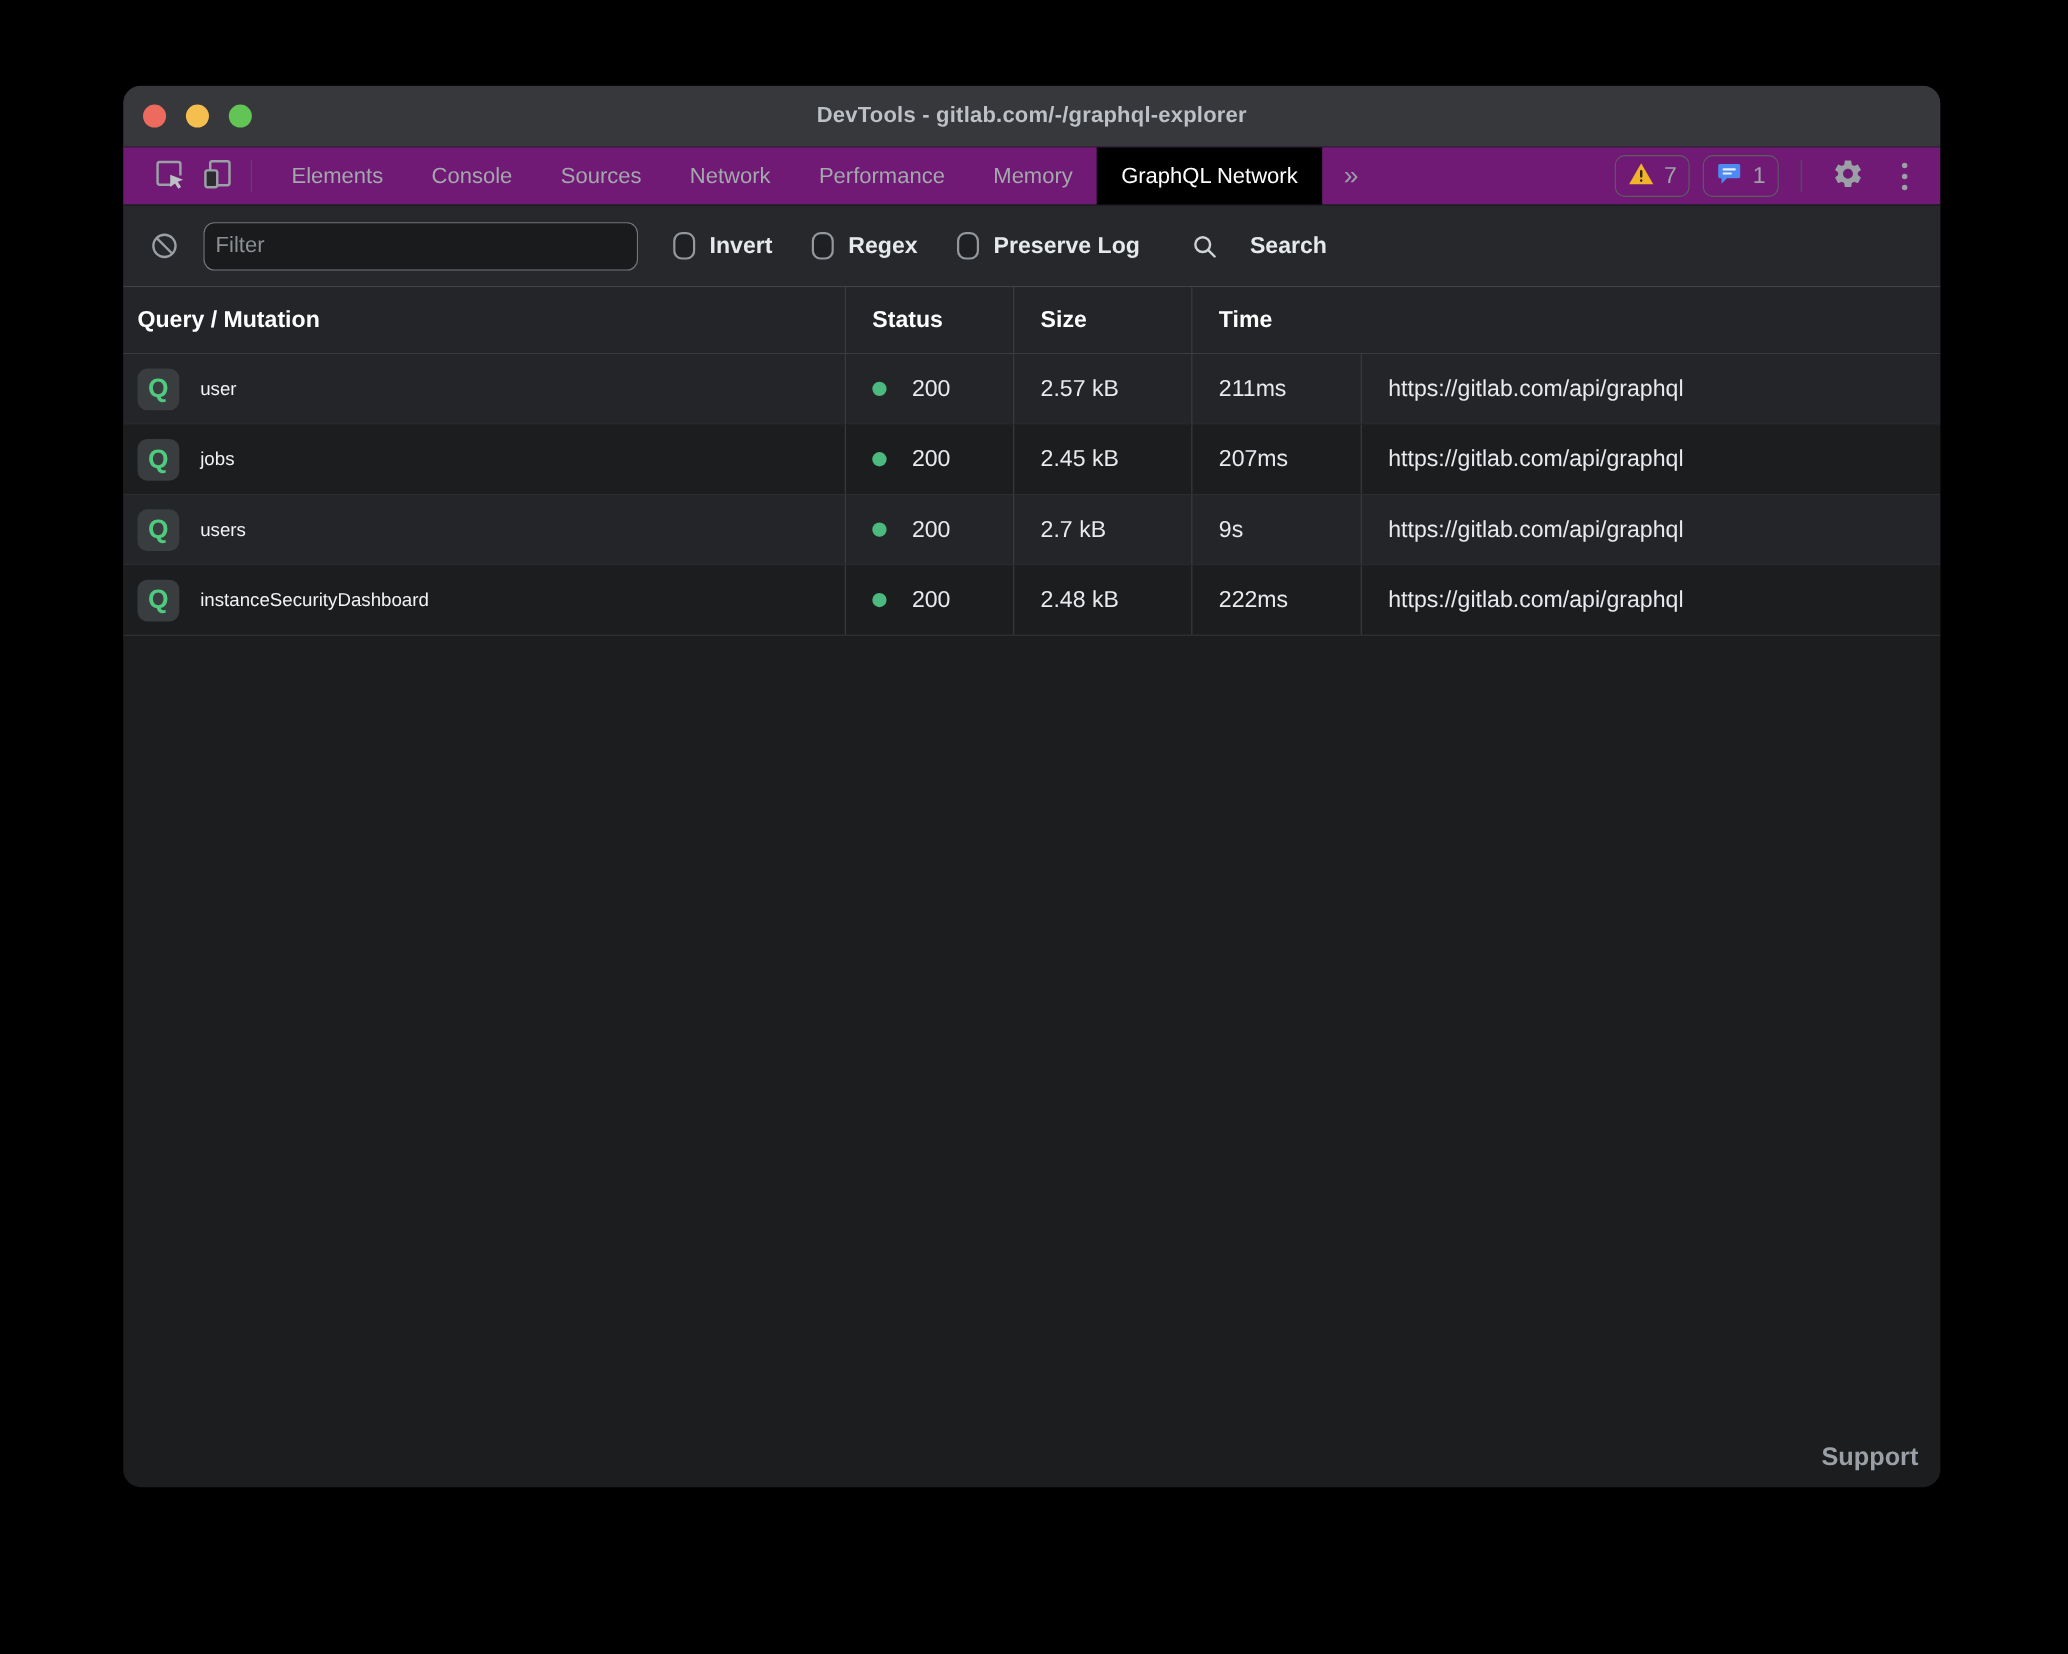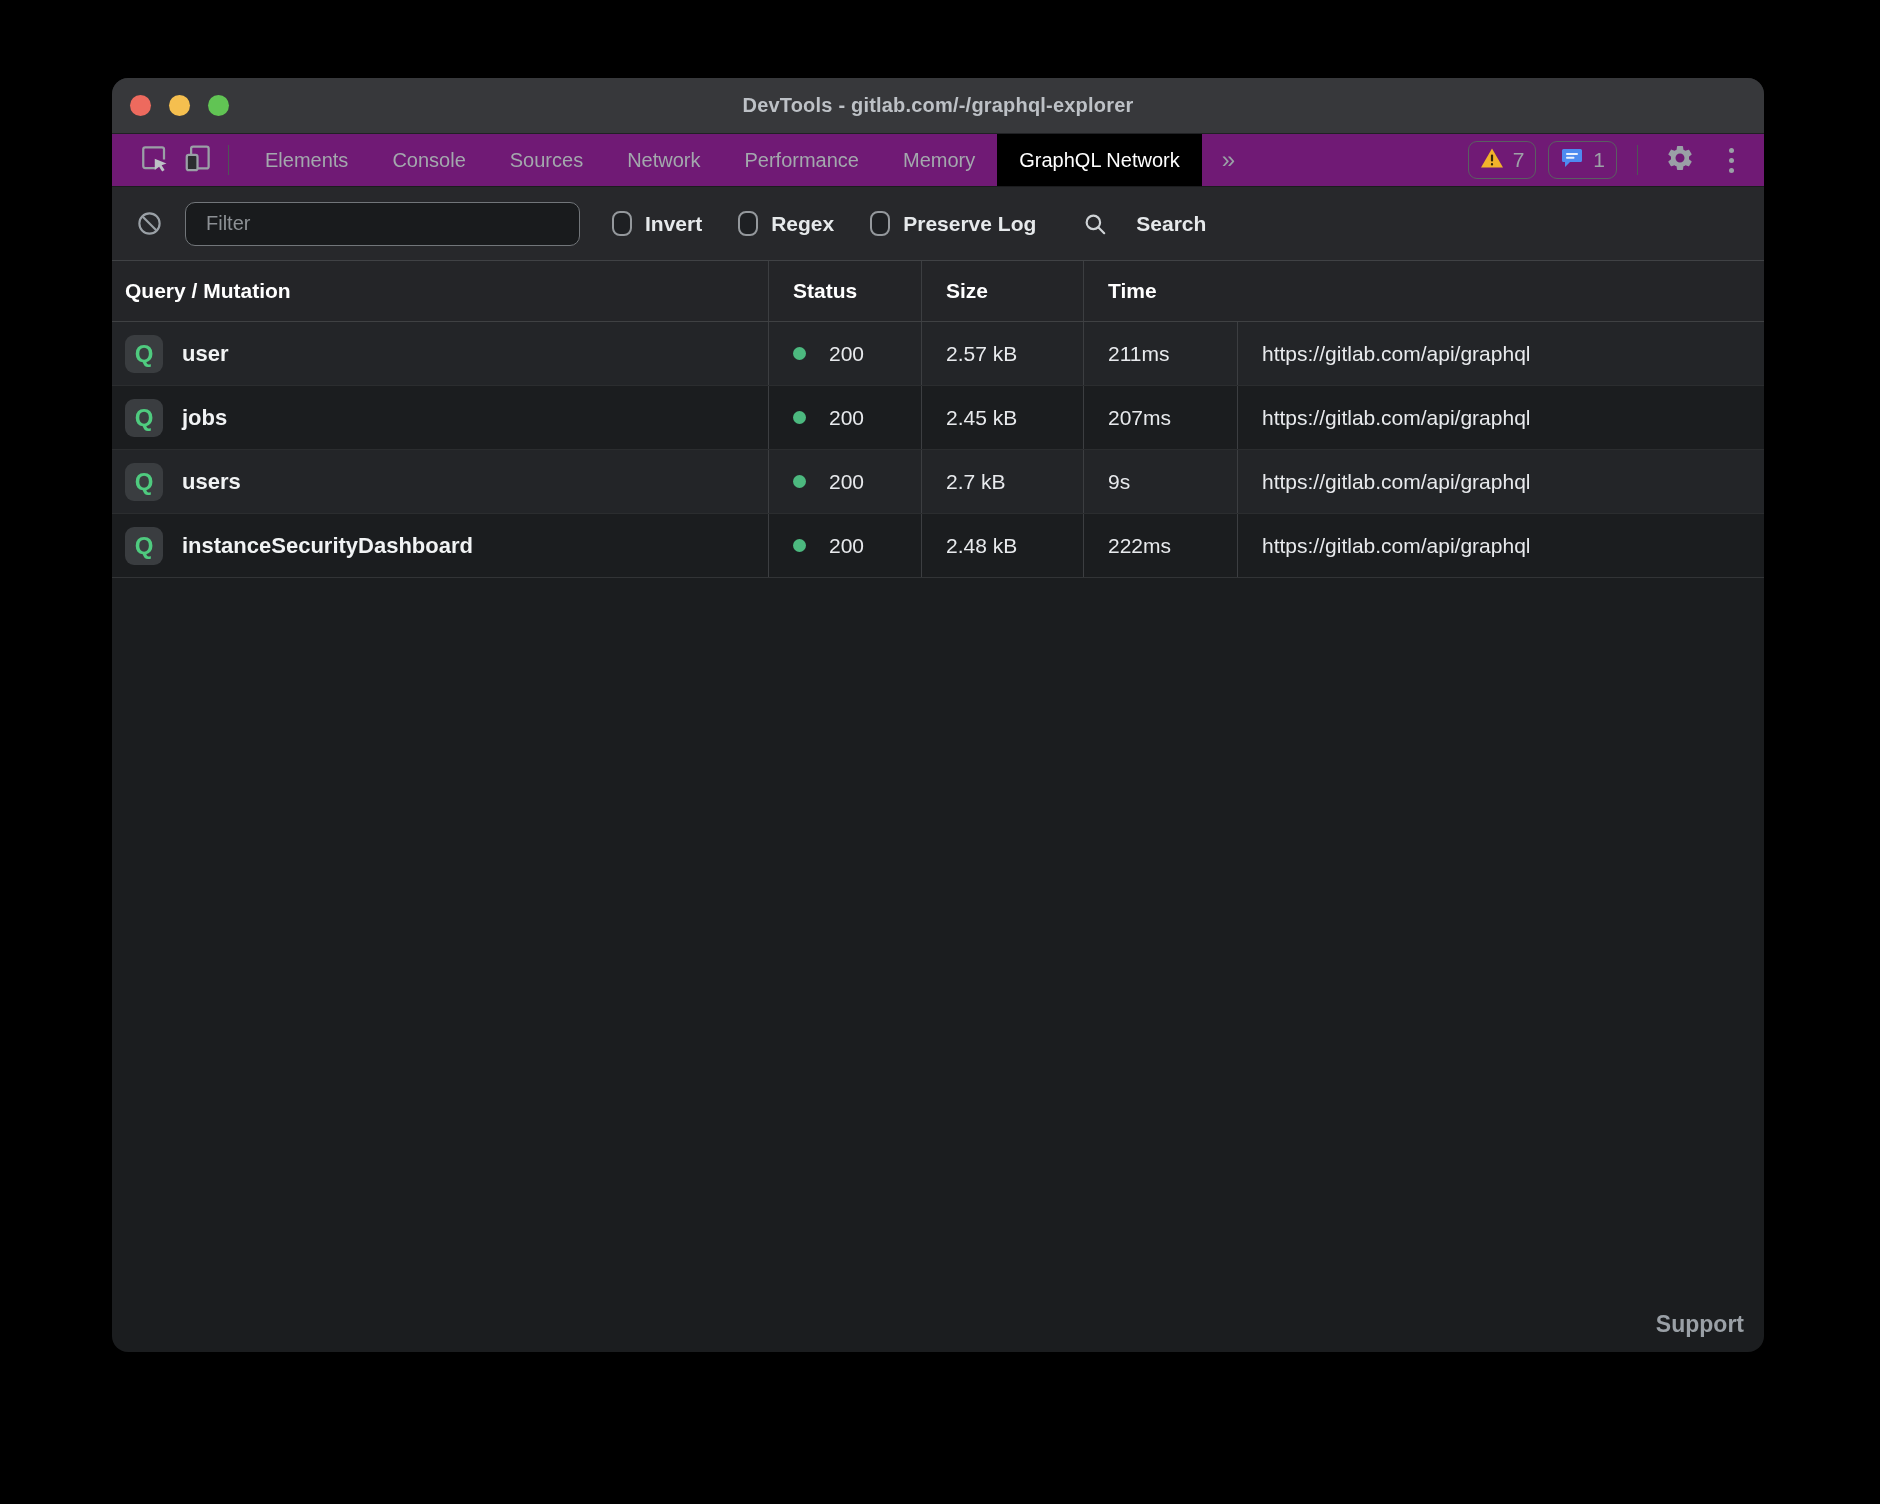--- a/index.html
+++ b/index.html
@@ -29,21 +29,21 @@
   .tabbar-right{margin-left:auto;display:flex;align-items:center;padding-right:16px;gap:12px;}
   .badge{display:flex;align-items:center;gap:9px;height:36px;padding:0 11px;border:1px solid #5b5e62;
          border-radius:9px;cursor:pointer;}
   .badge .num{font-size:21px;color:#9da2a7;}
   .kebab{display:flex;flex-direction:column;gap:5px;align-items:center;justify-content:center;width:34px;height:36px;cursor:pointer;}
   .kebab i{width:5px;height:5px;border-radius:50%;background:#9aa0a6;display:block;}
 
   
   .filterbar{height:73px;background:#27282b;border-top:1px solid #1b1c1e;display:flex;align-items:center;padding-left:24px;}
   .filter-input{width:395px;height:44px;margin-left:22px;background:#191b1d;border:1.5px solid #72767a;
-                border-radius:10px;color:#e8eaed;font-size:20px;padding:0 20px;outline:none;box-sizing:border-box;
+                border-radius:10px;color:#e8eaed;font-size:20px;padding:0 10px;outline:none;box-sizing:border-box;
                 font-family:"Liberation Sans","DejaVu Sans",sans-serif;}
   .filter-input::placeholder{color:#8c9094;}
   .chk-group{display:flex;align-items:center;gap:13px;margin-left:36px;cursor:pointer;}
   .chk-group:first-of-type{margin-left:32px;}
   .checkbox{width:20px;height:25px;border:2px solid #94989c;border-radius:8px;background:#1e2023;box-sizing:border-box;}
   .chk-label{font-size:21px;font-weight:600;color:#e6e9eb;white-space:nowrap;}
   .search-group{display:flex;align-items:center;gap:28px;margin-left:46px;cursor:pointer;}
 
   
   .grid{display:grid;grid-template-columns:656px 153px 162px 154px 1fr;}
@@ -53,21 +53,21 @@
   .hcell{font-weight:700;color:#fff;font-size:21px;}
   .hcell:first-child{padding-left:13px;}
   .row{height:63px;border-bottom:1px solid #2b2d2f;cursor:pointer;}
   .row:nth-child(odd of .row){background:#232528;}
   .row-odd{background:#232528;}
   .row-even{background:#1b1d1f;}
   .row:last-child{border-bottom:1px solid #323436;}
   .qcell{padding-left:13px;gap:19px;}
   .qbadge{width:38px;height:38px;border-radius:9px;background:#3a3d40;color:#4fcb7f;font-weight:700;font-size:24px;
           display:flex;align-items:center;justify-content:center;flex:0 0 auto;}
-  .qname{font-weight:700;font-size:22px;color:#f1f3f4;text-align:right;}
+  .qname{font-weight:400;font-size:17px;color:#f1f3f4;text-align:right;}
   .statuscell{gap:23px;}
   .dot{width:13px;height:13px;border-radius:50%;background:#4cb97f;flex:0 0 auto;}
 
   .support{position:absolute;right:20px;bottom:14px;font-size:23px;font-weight:700;color:#9aa0a6;}
 </style>
 </head>
 <body>
 
 <div class="stage">
   <div class="window">

